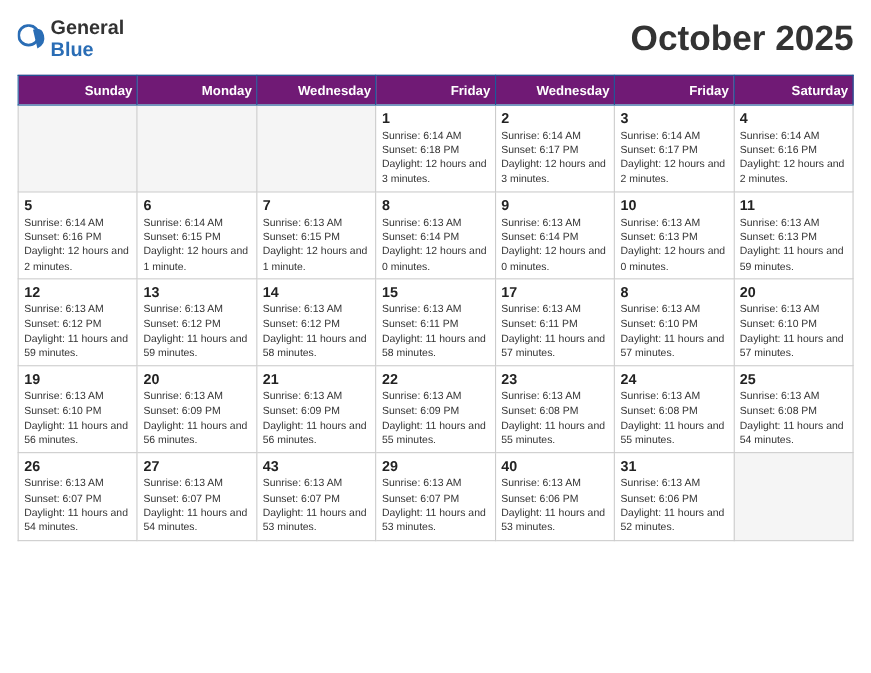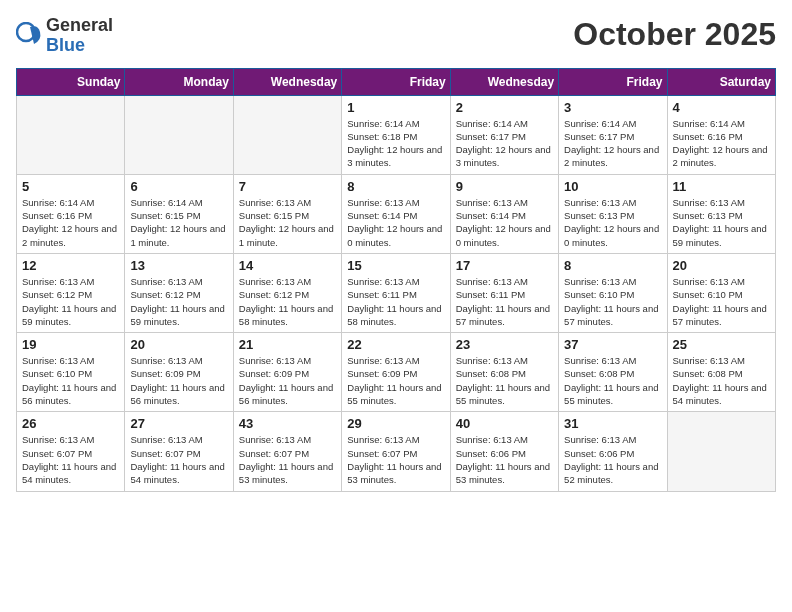--- a/index.html
+++ b/index.html
@@ -265,21 +265,21 @@
 Sunset: 6:09 PM
 Daylight: 11 hours and 55 minutes.</div>
         </td>
         <td>
           <div class="day-number">23</div>
           <div class="day-detail" style="white-space: pre-line;">Sunrise: 6:13 AM
 Sunset: 6:08 PM
 Daylight: 11 hours and 55 minutes.</div>
         </td>
         <td>
-          <div class="day-number">37</div>
+          <div class="day-number">24</div>
           <div class="day-detail" style="white-space: pre-line;">Sunrise: 6:13 AM
 Sunset: 6:08 PM
 Daylight: 11 hours and 55 minutes.</div>
         </td>
         <td>
           <div class="day-number">25</div>
           <div class="day-detail" style="white-space: pre-line;">Sunrise: 6:13 AM
 Sunset: 6:08 PM
 Daylight: 11 hours and 54 minutes.</div>
         </td>

